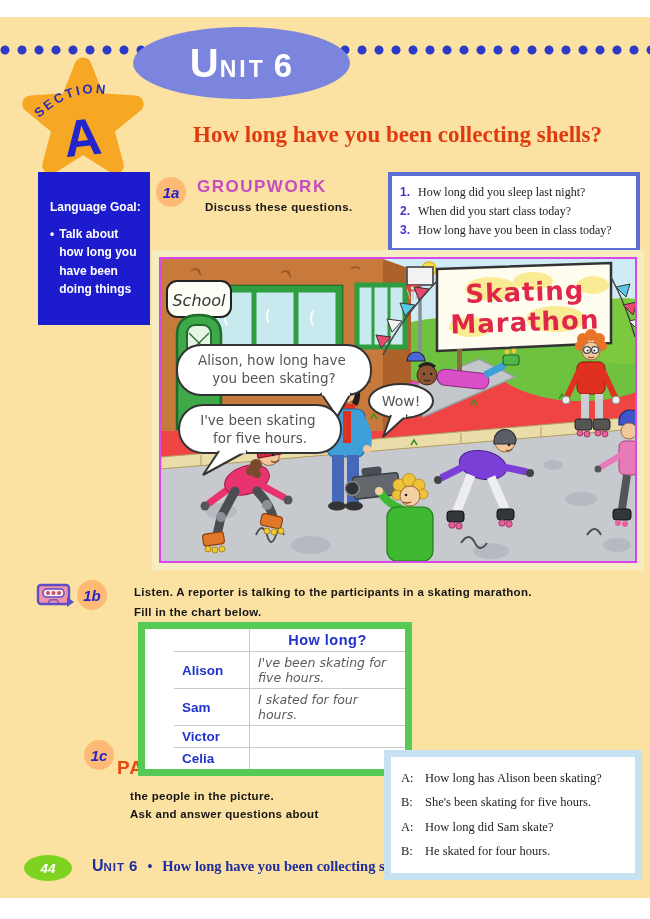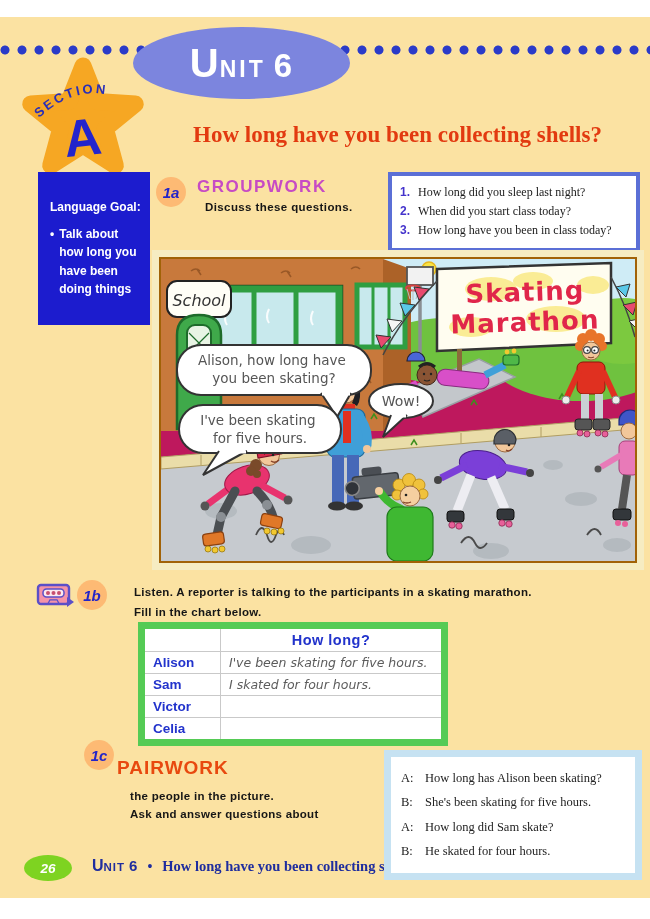--- a/index.html
+++ b/index.html
@@ -40,28 +40,28 @@
   .discuss { position:absolute; left:205px; top:184px; font-weight:bold; font-size:11.5px; color:#161616; letter-spacing:.4px; }
 
   .qbox { position:absolute; left:388px; top:155px; width:252px; background:#fff; border:4px solid #5B6FD6;
           padding:7px 8px; z-index:2; }
   .q-line { display:flex; white-space:nowrap; line-height:1.6; }
   .q-num { color:#4433CC; font-weight:bold; font-size:12px; width:18px; flex:0 0 18px; }
   .q-text { font-family:"Liberation Serif", serif; font-size:12px; color:#1a1a1a; }
 
   .pic-frame { position:absolute; left:152px; top:233px; width:492px; height:320px; background:#F6ECC2;
           padding:7px; z-index:2; }
-  .pic-inner { width:478px; height:306px; border:2px solid #a16207; overflow:hidden; background:#be185d; }
+  .pic-inner { width:478px; height:306px; border:2px solid #d946ef; overflow:hidden; background:#ef4444; }
 
   .cassette { position:absolute; left:36px; top:565px; z-index:2; }
 
   .listen-text { position:absolute; left:134px; top:565px; width:510px; font-weight:bold; font-size:11.5px;
           line-height:1.75; color:#161616; letter-spacing:.3px; }
 
-  .chart { position:absolute; left:138px; top:605px; width:310px; background:#fff; border:7px solid #55CB55; z-index:2; }
+  .chart { position:absolute; left:138px; top:605px; width:274px; background:#fff; border:7px solid #55CB55; z-index:2;padding-left:29px; }
   .chart .row { display:grid; grid-template-columns:76px 1fr; border-top:1px solid #c9c9c9; }
   .chart .row:first-child { border-top:none; }
   .chart .cell { padding:3px 8px; min-height:21px; display:flex; align-items:center; }
   .chart .name-cell { color:#2233CC; font-weight:bold; font-size:13.5px; border-right:1px solid #c9c9c9; }
   .chart .hdr-cell { justify-content:center; color:#2233CC; font-weight:bold; font-size:14.5px; letter-spacing:.5px; }
   .chart .ans-cell { font-family:"DejaVu Sans", sans-serif; font-style:italic; font-size:12.5px; color:#5c5c5c; }
 
   .pairwork-h { position:absolute; left:117px; top:740px; color:#E8490F; font-weight:bold; font-size:19px; letter-spacing:1px; }
   .pair-desc { position:absolute; left:130px; top:770px; width:250px; font-weight:bold; font-size:11.5px;
           line-height:1.6; color:#161616; letter-spacing:.3px; }
@@ -525,21 +525,21 @@
           <span class="d-speaker">A:</span>
           <span class="d-text">How long did Sam skate?</span>
         </div>
         <div class="d-line">
           <span class="d-speaker">B:</span>
           <span class="d-text">He skated for four hours.</span>
         </div>
       </div>
     </div>
 
-    <div class="pg-badge">26</div>
+    <div class="pg-badge">44</div>
     <div class="foot-line">
       <span class="f-unit-big">U</span>
         <span class="f-unit-small">NIT</span>
         <span class="f-unit-num">6</span>
       <span class="f-sep">•</span>
       <span class="f-tag">How long have you been collecting shells?</span>
     </div>
 
   </div>
 </div>

